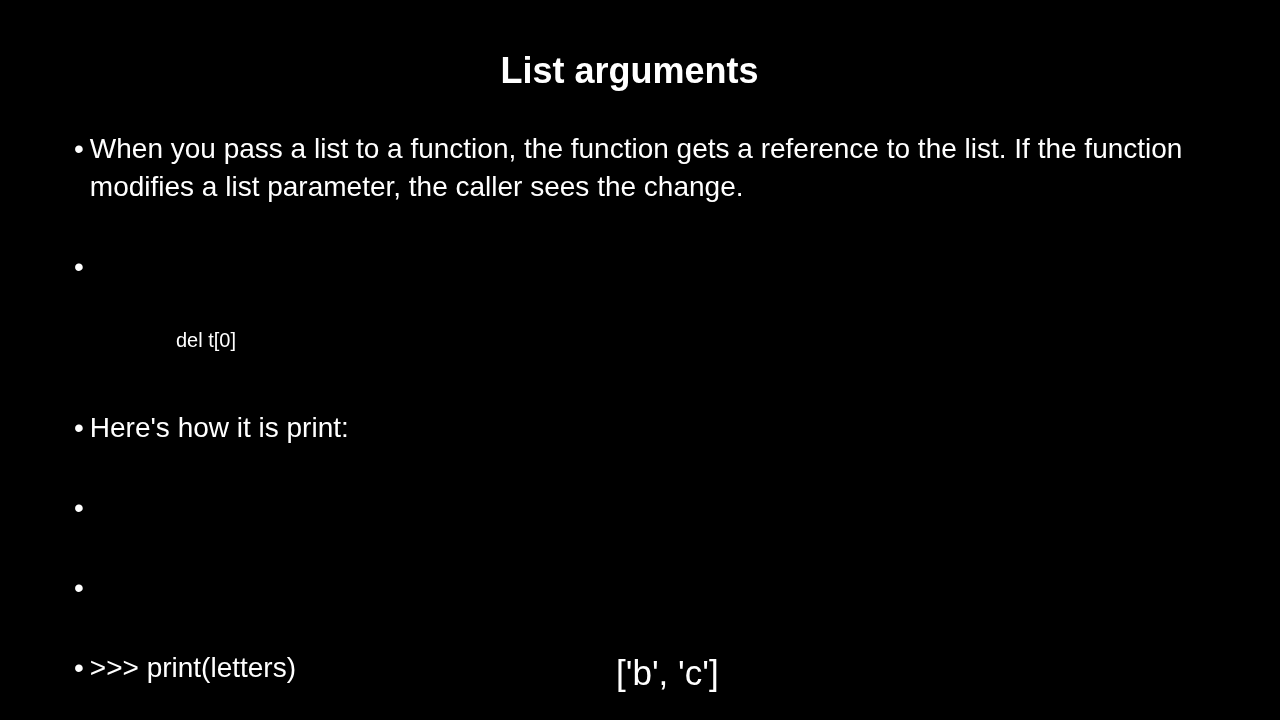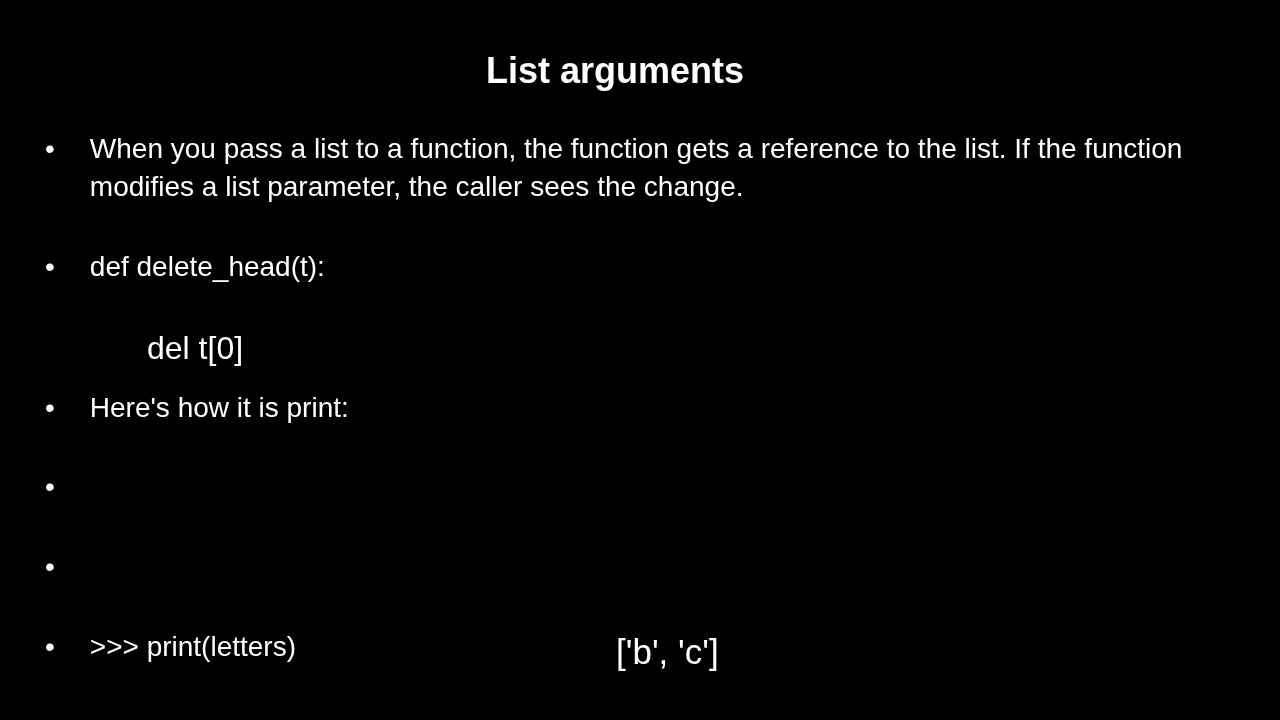--- a/index.html
+++ b/index.html
@@ -12,21 +12,21 @@
       height: 720px;
       background-color: #000000;
       color: #ffffff;
       font-family: Arial, Helvetica, sans-serif;
       overflow: hidden;
       position: relative;
     }
     .slide {
       width: 100%;
       height: 100%;
-      padding: 50px 95px 50px 45px;
+      padding: 50px 95px 50px 74px;
     }
     .title {
       text-align: center;
       font-size: 36px;
       font-weight: bold;
       margin-bottom: 38px;
     }
     .bullet-row {
       display: flex;
       align-items: flex-start;
@@ -36,27 +36,26 @@
     }
     .bullet-dot {
       font-size: 28px;
       line-height: 1.35;
       margin-right: 6px;
       flex-shrink: 0;
     }
     .bullet-text {
       font-size: 28px;
       line-height: 1.35;
-      margin-left: 29px;
     }
     .indent-line {
       padding-left: 102px;
-      font-size: 32px;
+      font-size: 20px;
       line-height: 1.35;
-      margin-bottom: 18px;
+      margin-bottom: 55px;
     }
     .output-row {
       display: flex;
       align-items: flex-start;
       margin-bottom: 42px;
     }
     .output-left {
       display: flex;
       align-items: flex-start;
     }
@@ -72,21 +71,20 @@
 <div class="slide">
   <h1 class="title">List arguments</h1>
 
   <div class="bullet-row">
     <span class="bullet-dot">•</span>
     <span class="bullet-text">When you pass a list to a function, the function gets a reference to the list. If the function modifies a list parameter, the caller sees the change.</span>
   </div>
 
   <div class="bullet-row">
     <span class="bullet-dot">•</span>
-    <span class="bullet-text">def delete_head(t):</span>
   </div>
 
   <div class="indent-line">del t[0]</div>
 
   <div class="bullet-row">
     <span class="bullet-dot">•</span>
     <span class="bullet-text">Here's how it is print:</span>
   </div>
 
   <div class="bullet-row">

